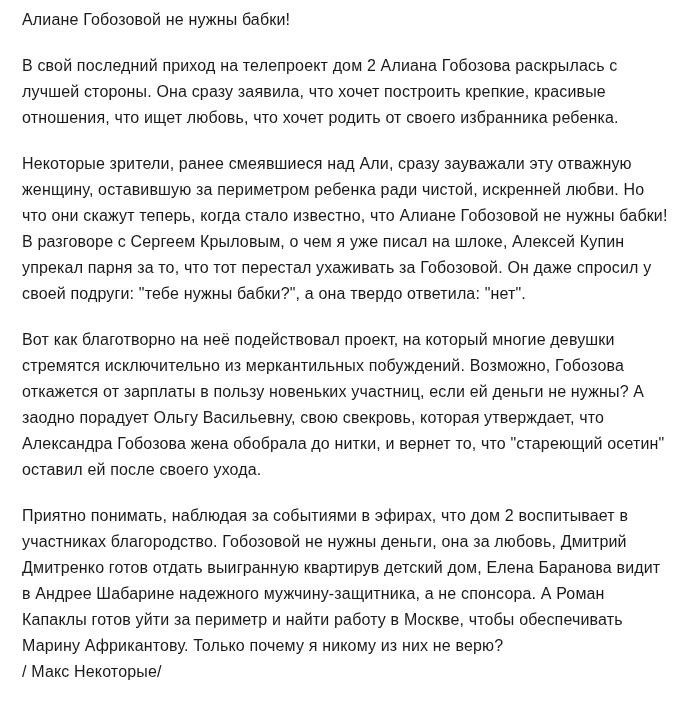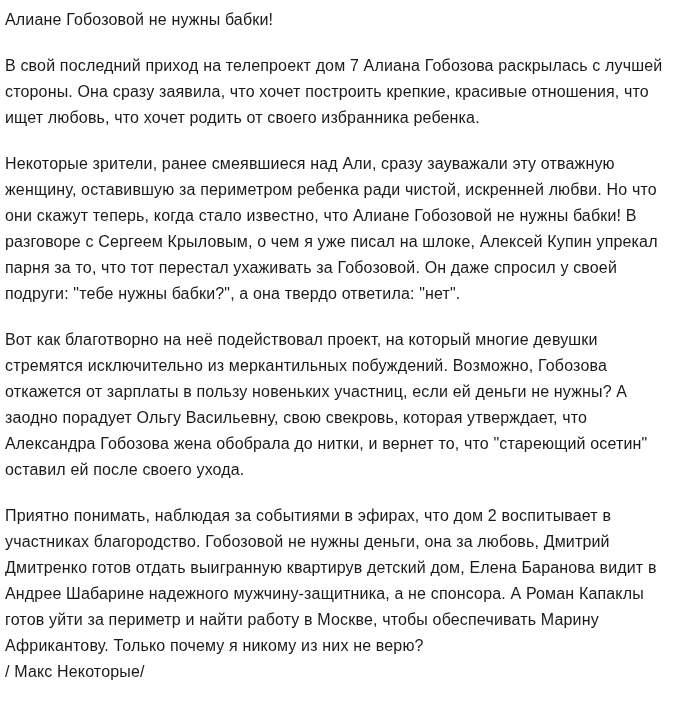--- a/index.html
+++ b/index.html
@@ -12,21 +12,21 @@
     width: 699px;
     height: 706px;
     overflow: hidden;
     font-family: "Liberation Sans", "DejaVu Sans", sans-serif;
     color: #1a1a1a;
     -webkit-font-smoothing: antialiased;
   }
   .article {
     box-sizing: border-box;
     width: 699px;
-    padding: 7px 30px 0 5px;
+    padding: 7px 30px 0 22px;
   }
   .headline {
     font-size: 16px;
     line-height: 26px;
     font-weight: 400;
     color: #1a1a1a;
     margin: 0;
     padding: 0;
     letter-spacing: 0.01em;
   }
@@ -53,21 +53,21 @@
     letter-spacing: 0.01em;
   }
 </style>
 </head>
 <body>
 
 <div class="article">
 
   <h1 class="headline">Алиане Гобозовой не нужны бабки!</h1>
 
-  <p class="para para-gap">В свой последний приход на телепроект дом 7 Алиана Гобозова раскрылась с лучшей стороны. Она сразу заявила, что хочет построить крепкие, красивые отношения, что ищет любовь, что хочет родить от своего избранника ребенка.</p>
+  <p class="para para-gap">В свой последний приход на телепроект дом 2 Алиана Гобозова раскрылась с лучшей стороны. Она сразу заявила, что хочет построить крепкие, красивые отношения, что ищет любовь, что хочет родить от своего избранника ребенка.</p>
 
   <p class="para para-gap">Некоторые зрители, ранее смеявшиеся над Али, сразу зауважали эту отважную женщину, оставившую за периметром ребенка ради чистой, искренней любви. Но что они скажут теперь, когда стало известно, что Алиане Гобозовой не нужны бабки! В разговоре с Сергеем Крыловым, о чем я уже писал на шлоке, Алексей Купин упрекал парня за то, что тот перестал ухаживать за Гобозовой. Он даже спросил у своей подруги: "тебе нужны бабки?", а она твердо ответила: "нет".</p>
 
   <p class="para para-gap">Вот как благотворно на неё подействовал проект, на который многие девушки стремятся исключительно из меркантильных побуждений. Возможно, Гобозова откажется от зарплаты в пользу новеньких участниц, если ей деньги не нужны? А заодно порадует Ольгу Васильевну, свою свекровь, которая утверждает, что Александра Гобозова жена обобрала до нитки, и вернет то, что "стареющий осетин" оставил ей после своего ухода.</p>
 
   <p class="para para-gap">Приятно понимать, наблюдая за событиями в эфирах, что дом 2 воспитывает в участниках благородство. Гобозовой не нужны деньги, она за любовь, Дмитрий Дмитренко готов отдать выигранную квартирув детский дом, Елена Баранова видит в Андрее Шабарине надежного мужчину-защитника, а не спонсора. А Роман Капаклы готов уйти за периметр и найти работу в Москве, чтобы обеспечивать Марину Африкантову. Только почему я никому из них не верю?</p>
 
   <p class="signature">/ Макс Некоторые/</p>
 
 </div>

